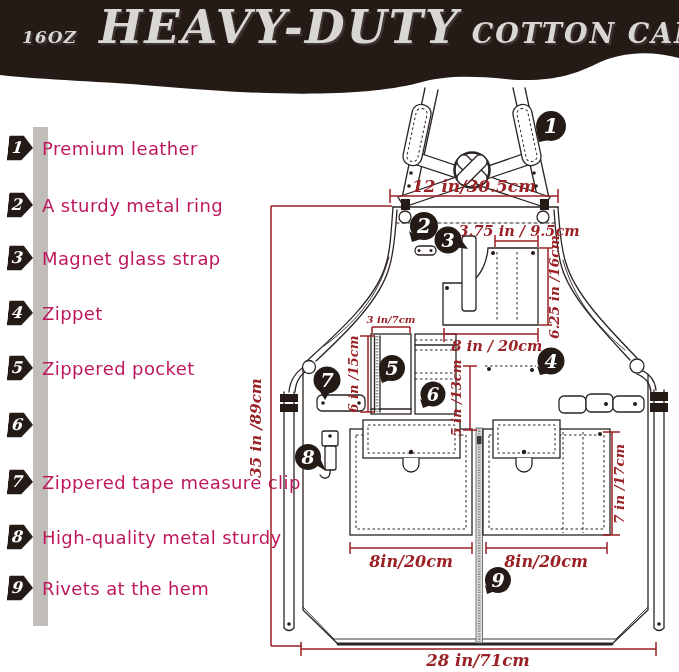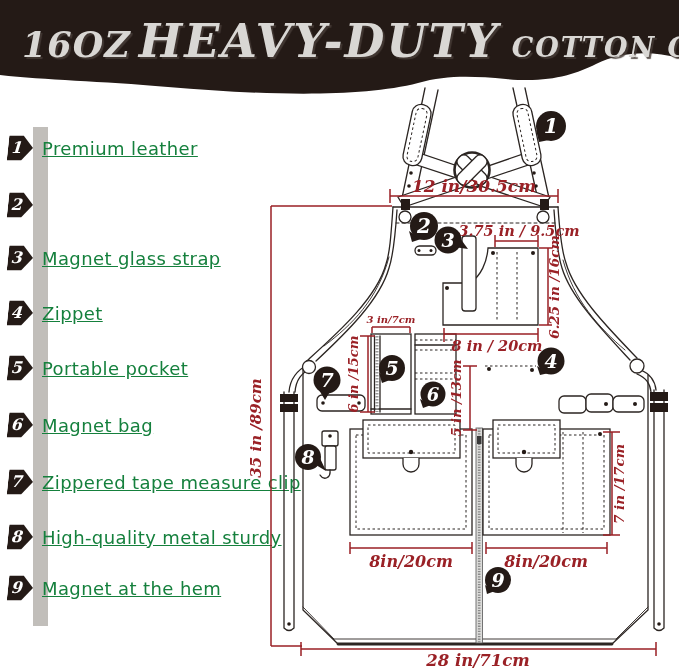--- a/index.html
+++ b/index.html
@@ -3,32 +3,32 @@
 <meta charset="utf-8">
 <style>
   html,body{margin:0;padding:0;}
   body{width:679px;height:672px;position:relative;background:#ffffff;overflow:hidden;
        font-family:"DejaVu Sans",sans-serif;}
   
   #banner{position:absolute;left:0;top:0;width:679px;height:100px;}
   #banner-text{position:absolute;left:22px;top:0;height:66px;display:flex;align-items:baseline;
     color:#d9d7d4;font-family:"DejaVu Serif",serif;font-style:italic;font-weight:bold;
     text-shadow:2px 2px 1px rgba(70,60,55,0.85);white-space:nowrap;}
-  #banner-weight{font-size:35px;letter-spacing:1px;padding-top:24px;}
-  #banner-title{font-size:46px;letter-spacing:2px;margin-left:8px;}
+  #banner-weight{font-size:17px;letter-spacing:1px;padding-top:24px;}
+  #banner-title{font-size:46px;letter-spacing:2px;margin-left:22px;}
   #banner-sub{font-size:27px;letter-spacing:2px;margin-left:12px;}
   
   #gray-bar{position:absolute;left:33px;top:127px;width:15px;height:499px;background:#c1beba;}
   .feat{position:absolute;left:8px;display:flex;align-items:center;gap:9px;white-space:nowrap;}
   .badge{display:inline-flex;align-items:center;justify-content:flex-start;width:25px;height:26px;
     background:#241a16;clip-path:polygon(0 3%,58% 3%,100% 50%,58% 97%,0 97%);
     transform:skewX(-6deg);}
   .badge i{color:#ffffff;font-family:"DejaVu Serif",serif;font-style:italic;font-weight:bold;
     font-size:16px;padding-left:4px;line-height:26px;}
-  .flabel{font-size:18px;color:#15803d;letter-spacing:0.4px;text-decoration:underline;}
+  .flabel{font-size:18px;color:#be185d;letter-spacing:0.4px;}
   
   #diagram{position:absolute;left:250px;top:80px;}
   #diagram text{font-family:"DejaVu Serif",serif;font-style:italic;font-weight:bold;}
   .dim-text{fill:#9a2126;}
   .mk-num{fill:#ffffff;}
   .ink{stroke:#2b2522;fill:none;stroke-width:1.3;stroke-linecap:round;}
   .inkf{stroke:#2b2522;fill:#ffffff;stroke-width:1.3;}
   .dark{fill:#241a16;stroke:none;}
   .dash{stroke:#2b2522;fill:none;stroke-width:1;stroke-dasharray:2.5 2.5;}
   .dot{fill:#241a16;stroke:none;}
@@ -53,62 +53,62 @@
   <div class="feat" style="top:135px">
       <span class="badge">
         <i>1</i>
       </span>
       <span class="flabel">Premium leather</span>
     </div>
   <div class="feat" style="top:192px">
       <span class="badge">
         <i>2</i>
       </span>
+      <span class="flabel">A sturdy metal ring</span>
     </div>
   <div class="feat" style="top:245px">
       <span class="badge">
         <i>3</i>
       </span>
       <span class="flabel">Magnet glass strap</span>
     </div>
   <div class="feat" style="top:300px">
       <span class="badge">
         <i>4</i>
       </span>
       <span class="flabel">Zippet</span>
     </div>
   <div class="feat" style="top:355px">
       <span class="badge">
         <i>5</i>
       </span>
-      <span class="flabel">Portable pocket</span>
+      <span class="flabel">Zippered pocket</span>
     </div>
   <div class="feat" style="top:412px">
       <span class="badge">
         <i>6</i>
       </span>
-      <span class="flabel">Magnet bag</span>
     </div>
   <div class="feat" style="top:469px">
       <span class="badge">
         <i>7</i>
       </span>
       <span class="flabel">Zippered tape measure clip</span>
     </div>
   <div class="feat" style="top:524px">
       <span class="badge">
         <i>8</i>
       </span>
       <span class="flabel">High-quality metal sturdy</span>
     </div>
   <div class="feat" style="top:575px">
       <span class="badge">
         <i>9</i>
       </span>
-      <span class="flabel">Magnet at the hem</span>
+      <span class="flabel">Rivets at the hem</span>
     </div>
 </div>
 
 <svg id="diagram" width="429" height="592" viewBox="250 80 429 592">
 
   <g class="ink">
     <path d="M393,207 C391,235 390,252 386,264 C377,297 341,330 310,358 C307,361 304,363 303,366"></path>
     <path d="M397,210 C395,240 393,256 389,268 C380,300 346,333 316,361"></path>
     <path d="M389,257 C378,299 352,325 324,346" stroke-width="0.9"></path>
     <path d="M558,207 C560,237 562,252 566,263 C575,295 610,330 637,358"></path>

